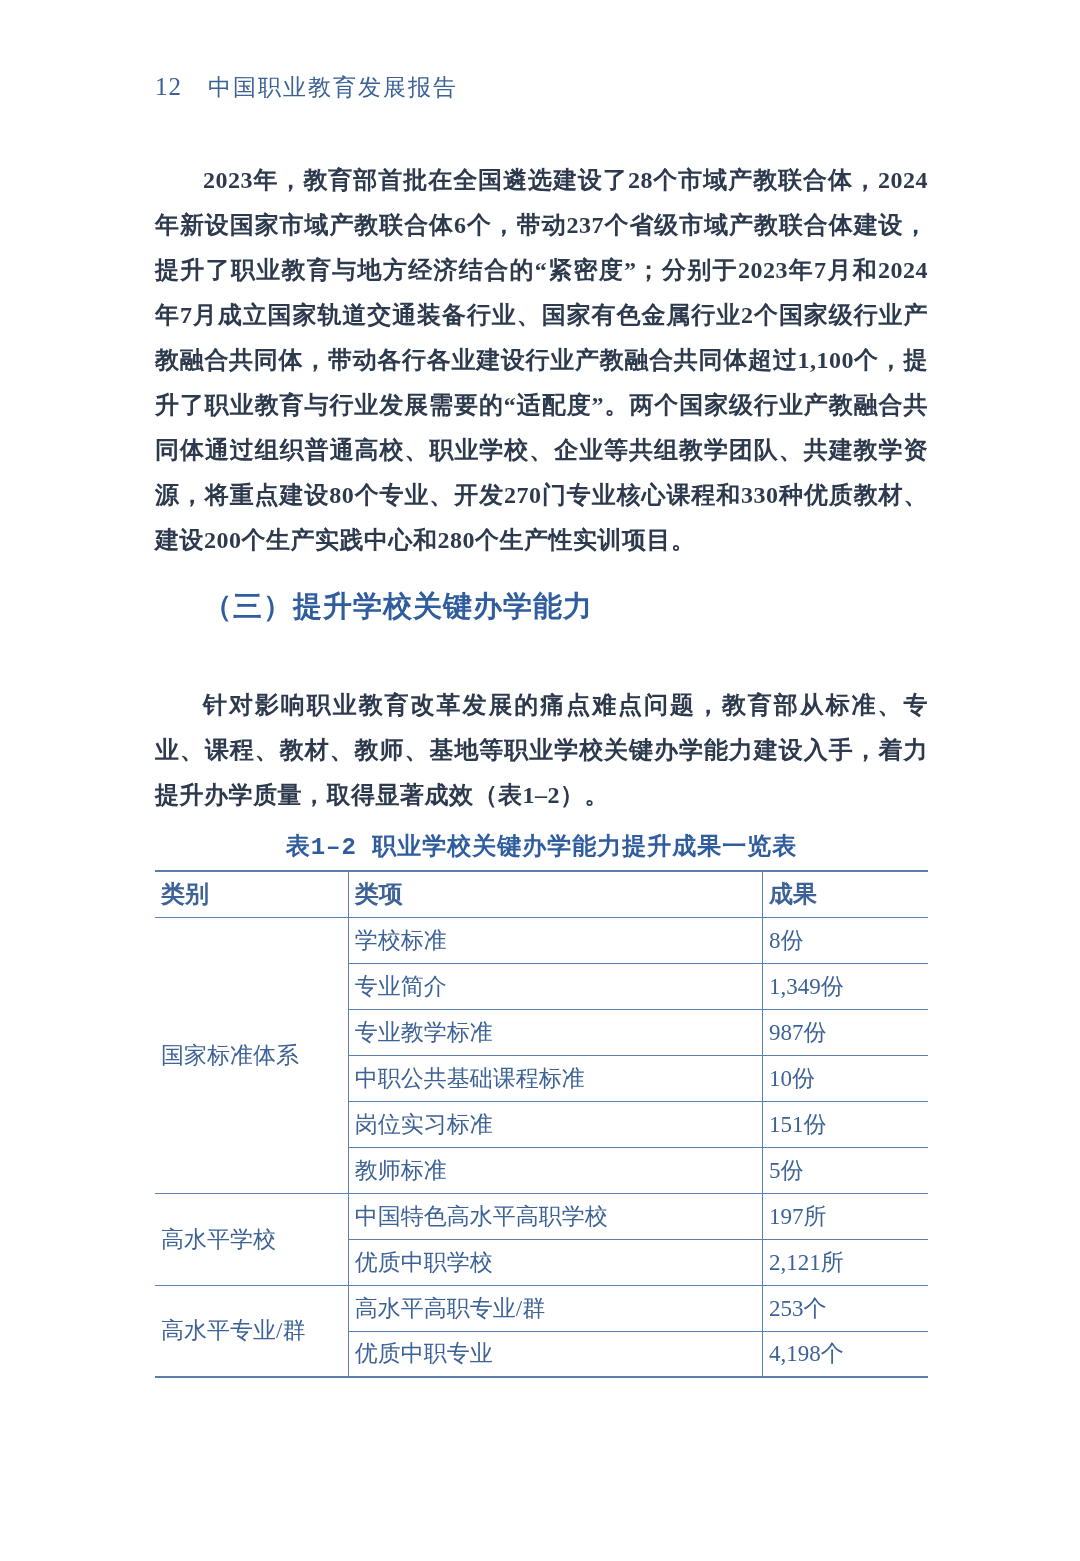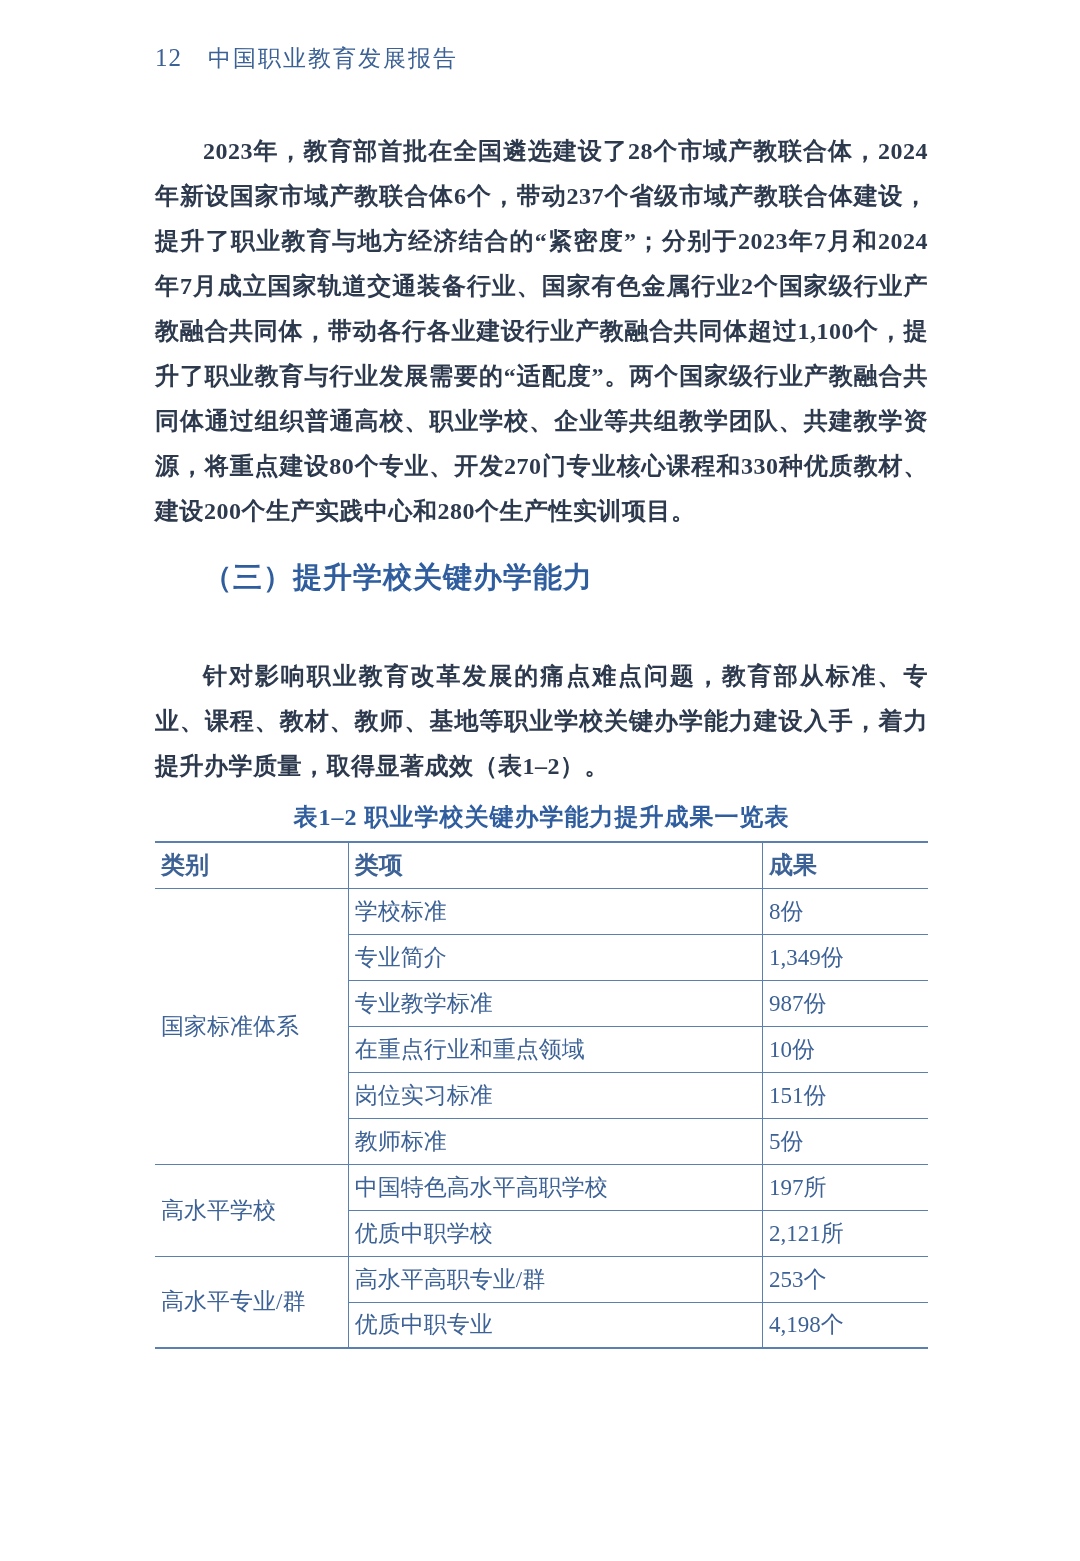--- a/index.html
+++ b/index.html
@@ -9,21 +9,21 @@
     --table-blue:#3d6296;
     --border-blue:#5c80ad;
     --page-bg:#ffffff;
   }
   *{margin:0;padding:0;box-sizing:border-box;}
   html,body{background:#fafafa;}
   body{width:1080px;height:1561px;margin:0 auto;overflow:hidden;}
   .page{
     width:1080px;height:1561px;
     background:var(--page-bg);
-    padding:43px 152px 0 155px;
+    padding:72px 152px 0 155px;
     font-family:"Liberation Serif","DejaVu Serif",serif;
     color:var(--body-text);
   }
   
   .page-header{
     display:flex;align-items:baseline;gap:26px;
     color:var(--header-blue);
     margin-bottom:58px;height:28px;
   }
   .page-number{font-size:25px;letter-spacing:1px;}
@@ -39,21 +39,21 @@
   .section-heading{
     font-family:"Liberation Sans","DejaVu Sans",sans-serif;
     color:var(--heading-blue);
     font-size:29px;font-weight:bold;
     letter-spacing:1px;
     margin:24px 0 56px 0;
     padding-left:48px;
   }
   
   .table-title{
-    font-family:Liberation Serif, serif;
+    font-family:Liberation Mono, monospace;
     color:var(--heading-blue);
     font-size:24px;font-weight:bold;
     text-align:center;
     letter-spacing:1px;
     margin-top:12px;
   }
   table.results{
     width:100%;
     border-collapse:collapse;
     margin-top:8px;
@@ -115,21 +115,21 @@
         </tr>
         <tr>
           <td class="v-div">专业简介</td>
           <td class="v-div">1,349份</td>
         </tr>
         <tr>
           <td class="v-div">专业教学标准</td>
           <td class="v-div">987份</td>
         </tr>
         <tr>
-          <td class="v-div">在重点行业和重点领域</td>
+          <td class="v-div">中职公共基础课程标准</td>
           <td class="v-div">10份</td>
         </tr>
         <tr>
           <td class="v-div">岗位实习标准</td>
           <td class="v-div">151份</td>
         </tr>
         <tr>
           <td class="v-div">教师标准</td>
           <td class="v-div">5份</td>
         </tr>

